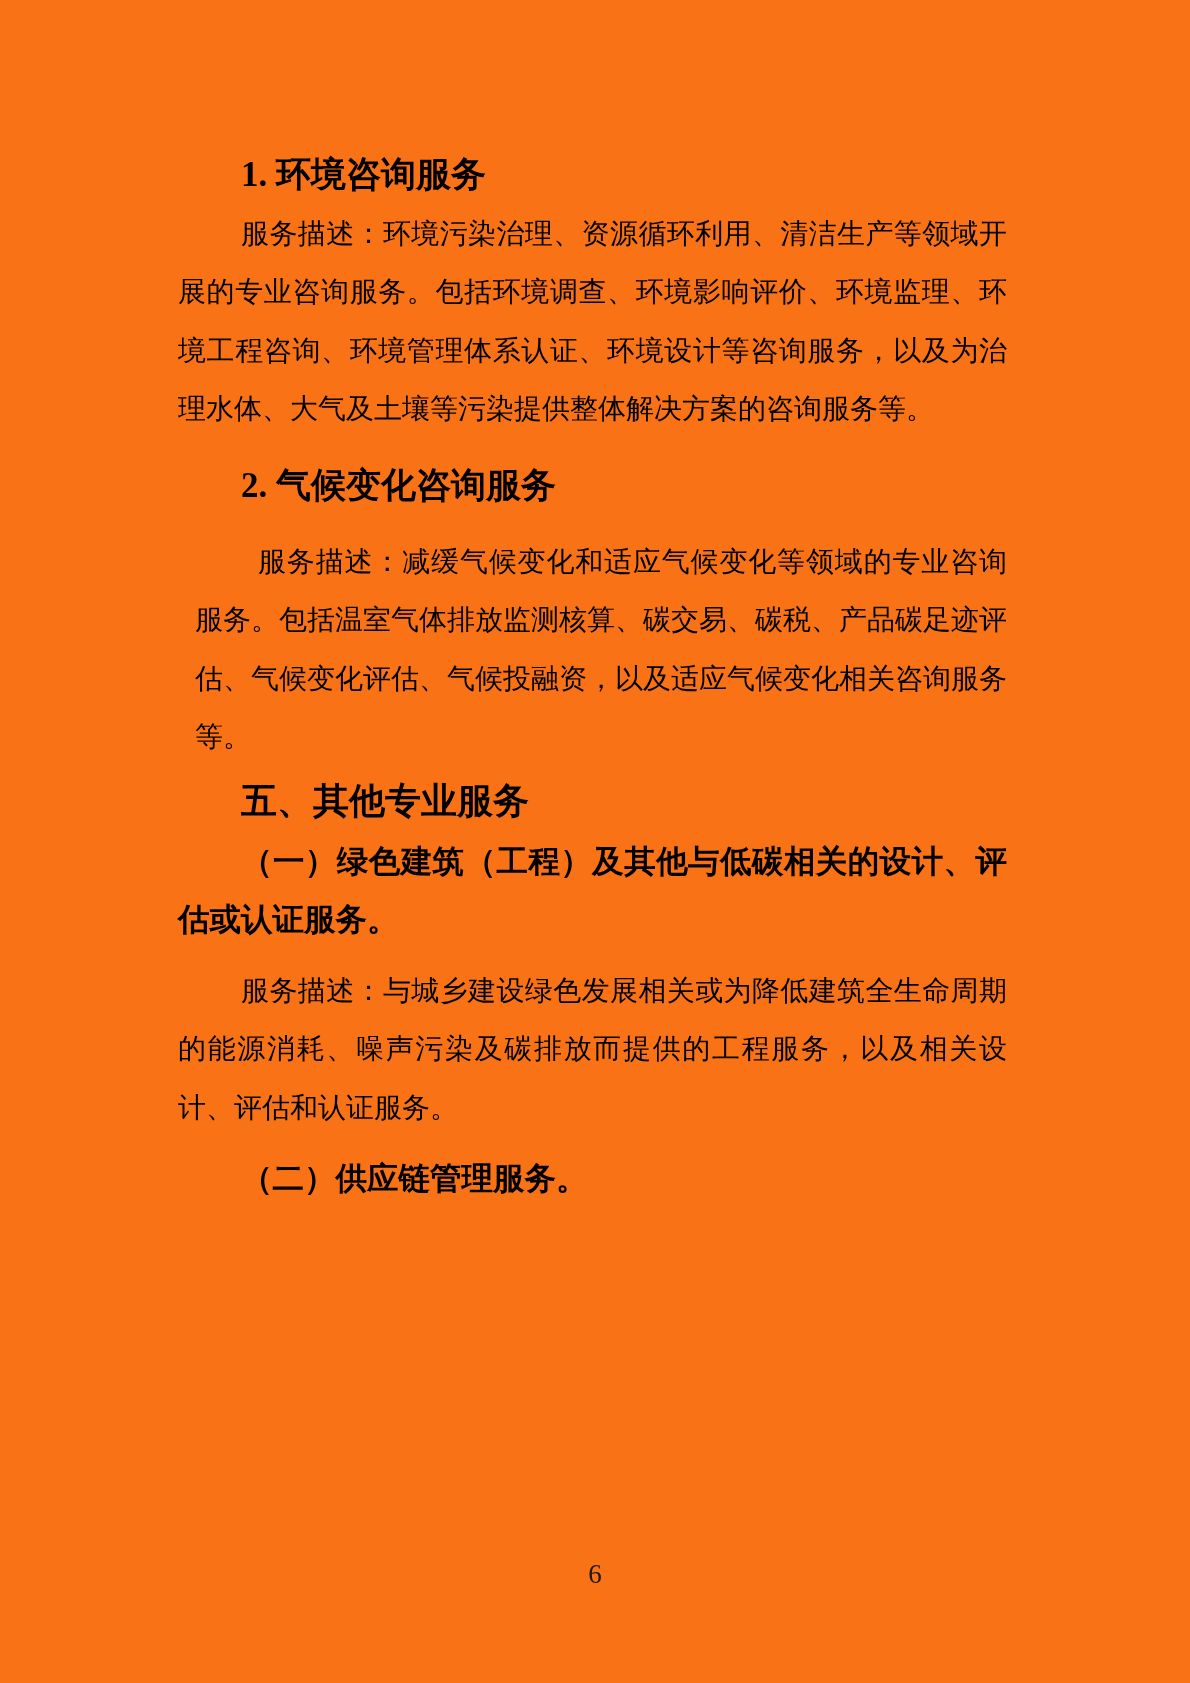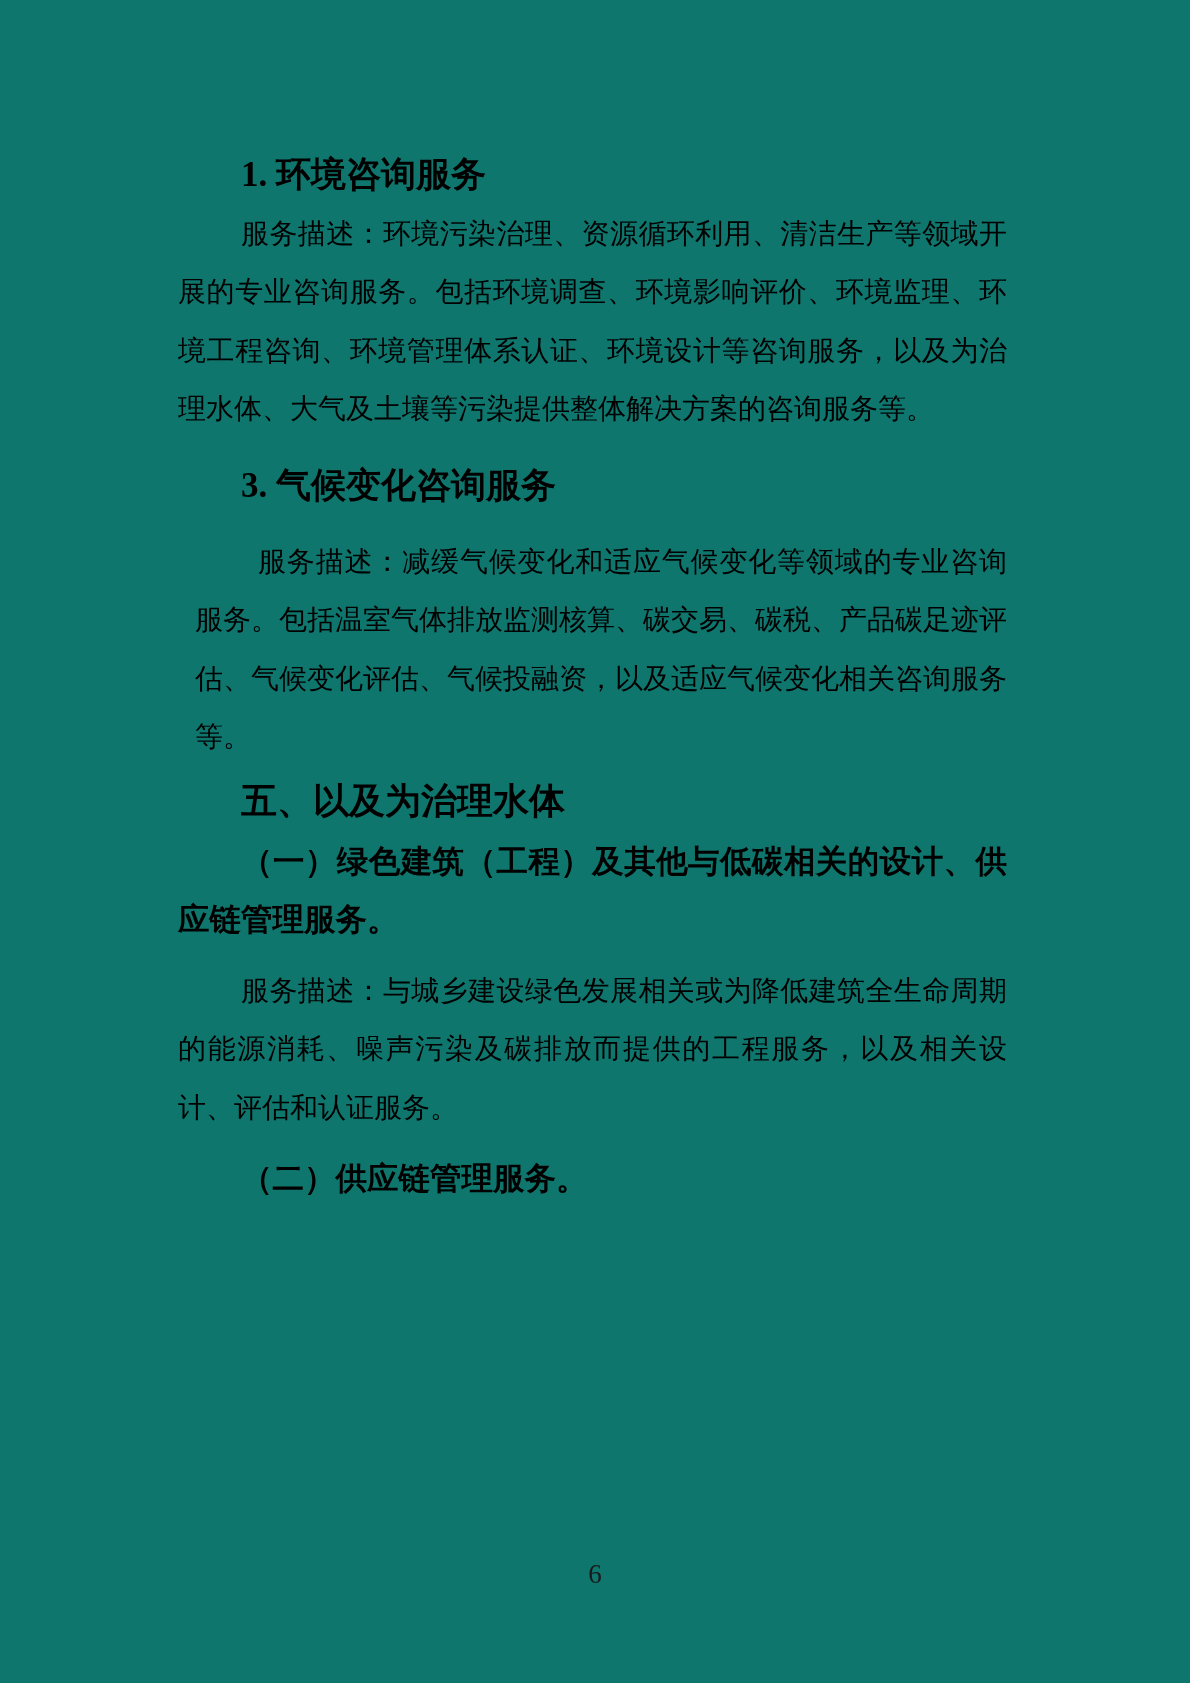--- a/index.html
+++ b/index.html
@@ -4,21 +4,21 @@
 <style>
   html, body {
     margin: 0;
     padding: 0;
     background: #ffffff;
   }
   .page {
     position: relative;
     width: 1190px;
     height: 1683px;
-    background: #0f766e;
+    background: #f97316;
     overflow: hidden;
     font-family: "Liberation Serif", "DejaVu Serif", serif;
     color: #000000;
   }
   .content {
     position: absolute;
     left: 178px;
     top: 0;
     width: 829px;
   }
@@ -78,21 +78,21 @@
     font-family: "Liberation Serif", "DejaVu Serif", serif;
   }
 </style>
 </head>
 <body>
 
 <div class="page">
   <div class="content">
     <h3 class="numbered-heading mt-heading1">1. 环境咨询服务</h3>
     <p class="body-para">服务描述：环境污染治理、资源循环利用、清洁生产等领域开展的专业咨询服务。包括环境调查、环境影响评价、环境监理、环境工程咨询、环境管理体系认证、环境设计等咨询服务，以及为治理水体、大气及土壤等污染提供整体解决方案的咨询服务等。</p>
-    <h3 class="numbered-heading mt-heading2">3. 气候变化咨询服务</h3>
+    <h3 class="numbered-heading mt-heading2">2. 气候变化咨询服务</h3>
     <p class="body-para mt-para2">服务描述：减缓气候变化和适应气候变化等领域的专业咨询服务。包括温室气体排放监测核算、碳交易、碳税、产品碳足迹评估、气候变化评估、气候投融资，以及适应气候变化相关咨询服务等。</p>
-    <h2 class="section-heading mt-section">五、以及为治理水体</h2>
-    <h3 class="subsection-heading mt-subsec1">（一）绿色建筑（工程）及其他与低碳相关的设计、供应链管理服务。</h3>
+    <h2 class="section-heading mt-section">五、其他专业服务</h2>
+    <h3 class="subsection-heading mt-subsec1">（一）绿色建筑（工程）及其他与低碳相关的设计、评估或认证服务。</h3>
     <p class="body-para mt-para3">服务描述：与城乡建设绿色发展相关或为降低建筑全生命周期的能源消耗、噪声污染及碳排放而提供的工程服务，以及相关设计、评估和认证服务。</p>
     <h3 class="subsection-heading mt-subsec2">（二）供应链管理服务。</h3>
   </div>
   <div class="page-footer">6</div>
 </div>
 
 </body></html>

